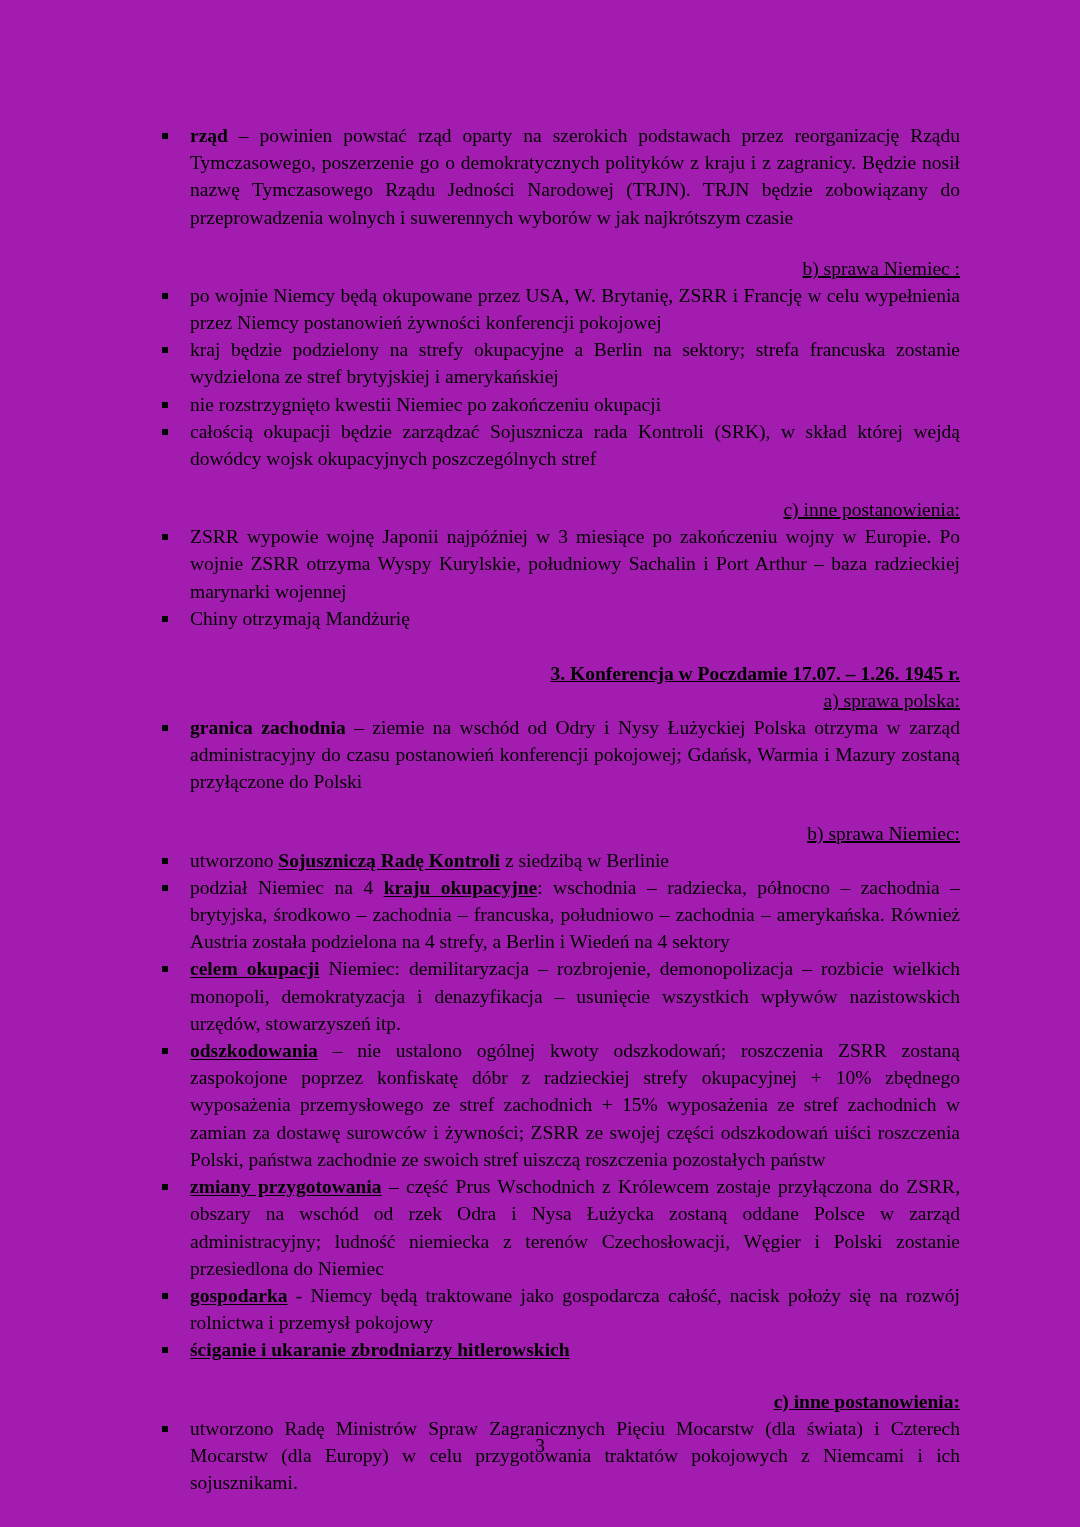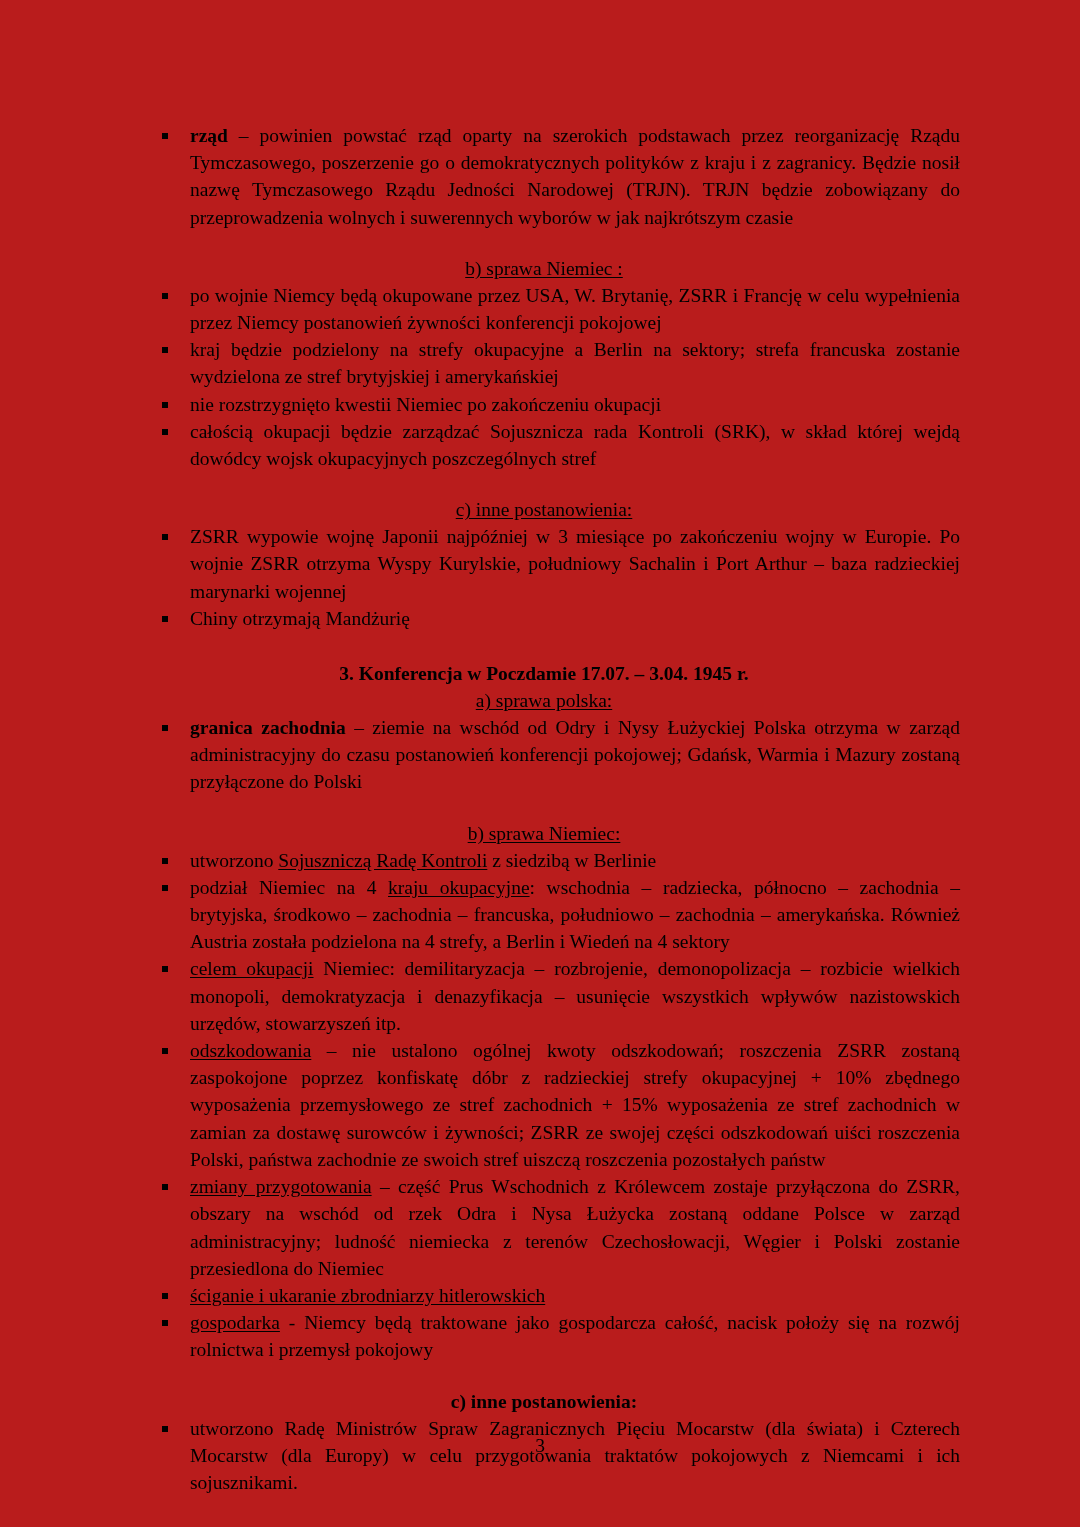--- a/index.html
+++ b/index.html
@@ -15,36 +15,37 @@
     color: #000000;
     overflow: hidden;
   }
 
   .page {
     position: absolute;
     left: 0;
     top: 0;
     width: 1080px;
     height: 1527px;
-    background: #b91c1c;
+    background: #a21caf;
   }
 
   .content {
     position: absolute;
     left: 128px;
     top: 122px;
     width: 832px;
   }
 
   
   .heading {
     font-size: 19.5px;
     line-height: 27px;
-    text-align: center;
+    text-align: right;
     white-space: nowrap;
+    text-decoration: underline;
   }
   .heading.underlined > span {
     text-decoration: underline;
     text-underline-offset: 2px;
   }
   .heading.bold {
     font-weight: bold;
   }
   .heading.bold > span {
     font-weight: bold;
@@ -71,21 +72,21 @@
     left: 34px;
     top: 11px;
     width: 6px;
     height: 6px;
     background: #000000;
   }
   .gap-md { height: 24px; }
   .gap-lg { height: 28px; }
 
   .b { font-weight: bold; }
-  .u { text-decoration: underline; text-underline-offset: 2px; }
+  .u { text-decoration: underline; text-underline-offset: 2px; font-weight: bold; }
 
   .page-number {
     position: absolute;
     left: 0;
     top: 1434px;
     width: 1080px;
     text-align: center;
     font-size: 19.5px;
     line-height: 24px;
   }
@@ -106,35 +107,35 @@
         <li><span>nie rozstrzygnięto kwestii Niemiec po zakończeniu okupacji</span></li>
         <li><span>całością okupacji będzie zarządzać Sojusznicza rada Kontroli (SRK), w skład której wejdą dowódcy wojsk okupacyjnych poszczególnych stref</span></li>
       </ul>
       <div class="gap-md"></div>
       <div class="heading underlined"><span>c) inne postanowienia:</span></div>
       <ul class="bullets">
         <li><span>ZSRR wypowie wojnę Japonii najpóźniej w 3 miesiące po zakończeniu wojny w Europie. Po wojnie ZSRR otrzyma Wyspy Kurylskie, południowy Sachalin i Port Arthur – baza radzieckiej marynarki wojennej</span></li>
         <li><span>Chiny otrzymają Mandżurię</span></li>
       </ul>
       <div class="gap-lg"></div>
-      <div class="heading bold"><span>3. Konferencja w Poczdamie 17.07. – 3.04. 1945 r.</span></div>
+      <div class="heading bold"><span>3. Konferencja w Poczdamie 17.07. – 1.26. 1945 r.</span></div>
       <div class="heading underlined"><span>a) sprawa polska:</span></div>
       <ul class="bullets">
         <li><span class="b">granica zachodnia</span><span> – ziemie na wschód od Odry i Nysy Łużyckiej Polska otrzyma w zarząd administracyjny do czasu postanowień konferencji pokojowej; Gdańsk, Warmia i Mazury zostaną przyłączone do Polski</span></li>
       </ul>
       <div class="gap-md"></div>
       <div class="heading underlined"><span>b) sprawa Niemiec:</span></div>
       <ul class="bullets">
         <li><span>utworzono </span><span class="u">Sojuszniczą Radę Kontroli</span><span> z siedzibą w Berlinie</span></li>
         <li><span>podział Niemiec na 4 </span><span class="u">kraju okupacyjne</span><span>: wschodnia – radziecka, północno – zachodnia – brytyjska, środkowo – zachodnia – francuska, południowo – zachodnia – amerykańska. Również Austria została podzielona na 4 strefy, a Berlin i Wiedeń na 4 sektory</span></li>
         <li><span class="u">celem okupacji</span><span> Niemiec: demilitaryzacja – rozbrojenie, demonopolizacja – rozbicie wielkich monopoli, demokratyzacja i denazyfikacja – usunięcie wszystkich wpływów nazistowskich urzędów, stowarzyszeń itp.</span></li>
         <li><span class="u">odszkodowania</span><span> – nie ustalono ogólnej kwoty odszkodowań; roszczenia ZSRR zostaną zaspokojone poprzez  konfiskatę dóbr z radzieckiej strefy okupacyjnej + 10% zbędnego wyposażenia przemysłowego ze stref zachodnich + 15% wyposażenia ze stref zachodnich w zamian za dostawę surowców i żywności; ZSRR ze swojej części odszkodowań uiści roszczenia Polski, państwa zachodnie ze swoich stref uiszczą roszczenia pozostałych państw</span></li>
         <li><span class="u">zmiany przygotowania</span><span> – część Prus Wschodnich z Królewcem zostaje przyłączona do ZSRR, obszary na wschód od rzek Odra i Nysa Łużycka zostaną oddane Polsce w zarząd administracyjny; ludność niemiecka z terenów Czechosłowacji, Węgier i Polski zostanie przesiedlona do Niemiec</span></li>
+        <li><span class="u">gospodarka</span><span>  - Niemcy będą traktowane jako gospodarcza całość, nacisk położy się na rozwój rolnictwa i przemysł pokojowy</span></li>
         <li><span class="u">ściganie i ukaranie zbrodniarzy hitlerowskich</span></li>
-        <li><span class="u">gospodarka</span><span>  - Niemcy będą traktowane jako gospodarcza całość, nacisk położy się na rozwój rolnictwa i przemysł pokojowy</span></li>
       </ul>
       <div class="gap-md"></div>
       <div class="heading bold"><span>c) inne postanowienia:</span></div>
       <ul class="bullets">
         <li><span>utworzono Radę Ministrów Spraw Zagranicznych Pięciu Mocarstw (dla świata) i Czterech Mocarstw (dla Europy) w celu przygotowania traktatów pokojowych z Niemcami i ich sojusznikami.</span></li>
       </ul>
     </div>
   <div class="page-number">3</div>
 </div>
 

